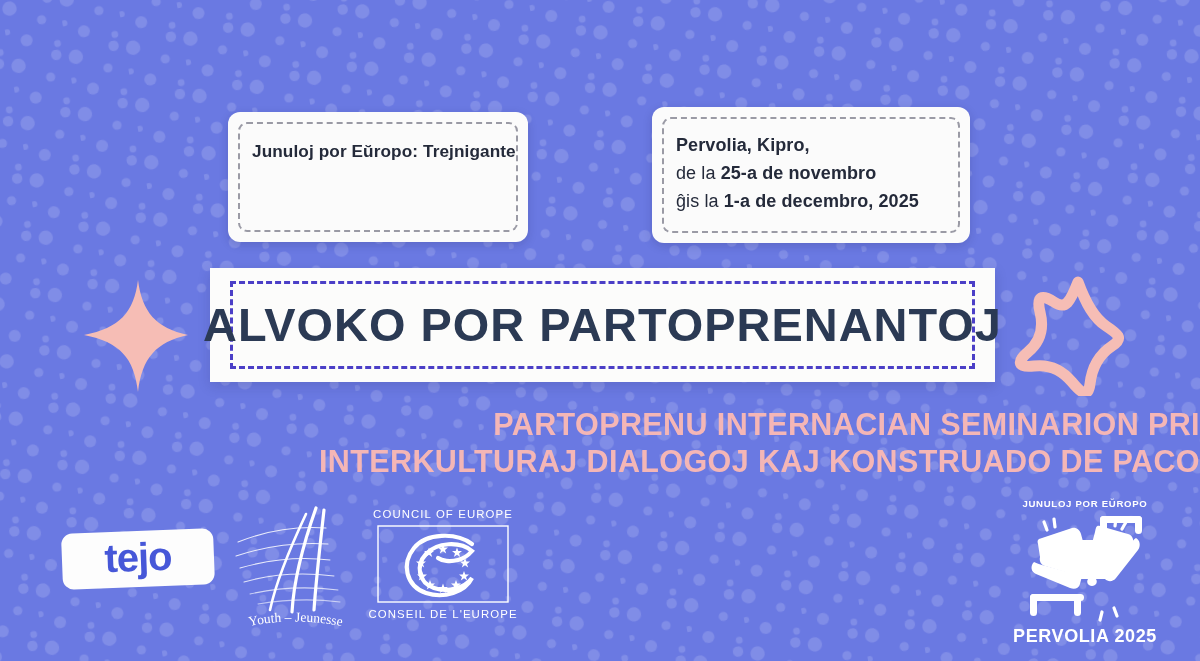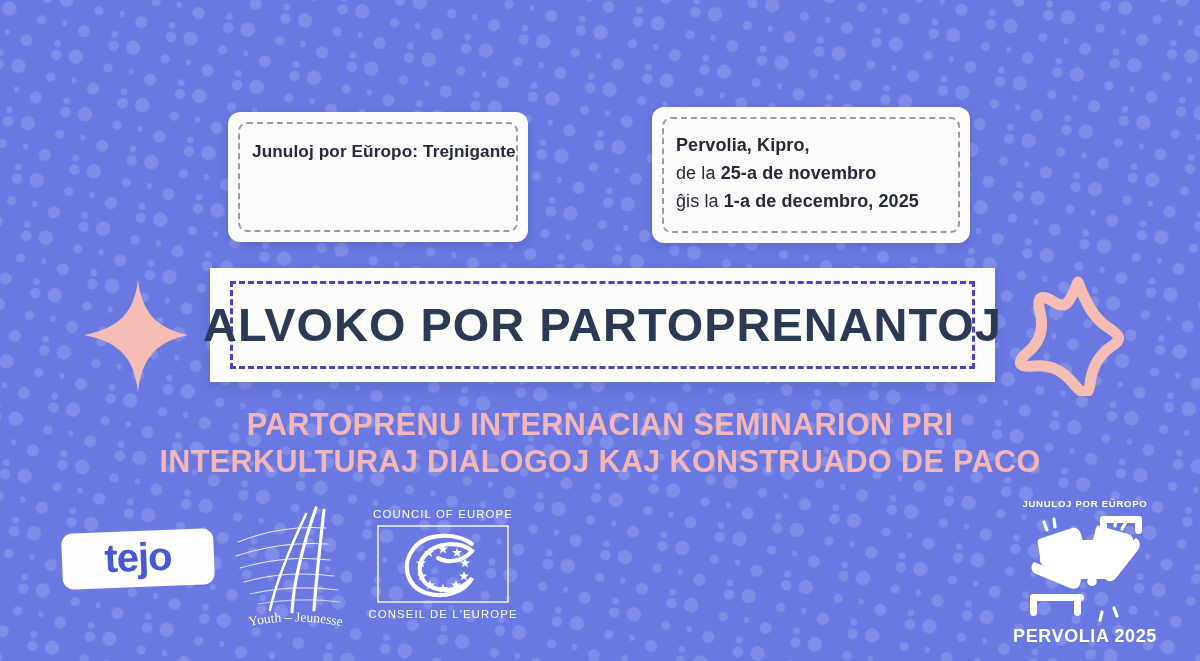--- a/index.html
+++ b/index.html
@@ -74,21 +74,21 @@
     font-size:46px;
     letter-spacing:1px;
     white-space:nowrap;
     transform:scaleX(1.02);
   }
 
   
   #subtitle {
     position:absolute;
     left:0; right:0; top:406px;
-    text-align:center;
+    text-align:right;
     color:#f4b6b6;
     font-weight:bold;
     font-size:30.5px;
     line-height:37px;
     letter-spacing:.4px;
   }
   #subtitle div { white-space:nowrap; }
 
   
   #tejo {

